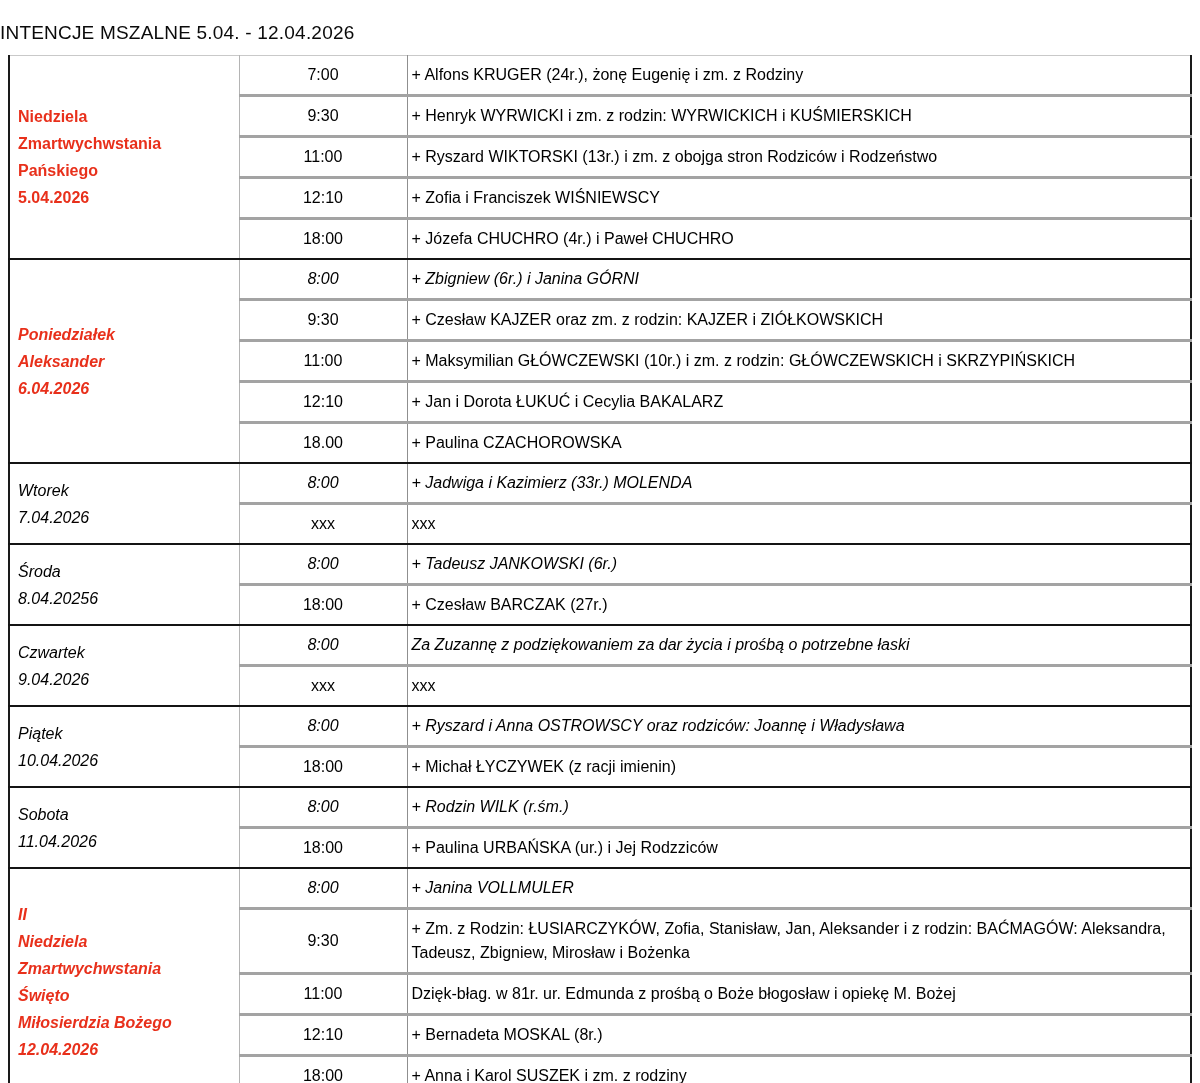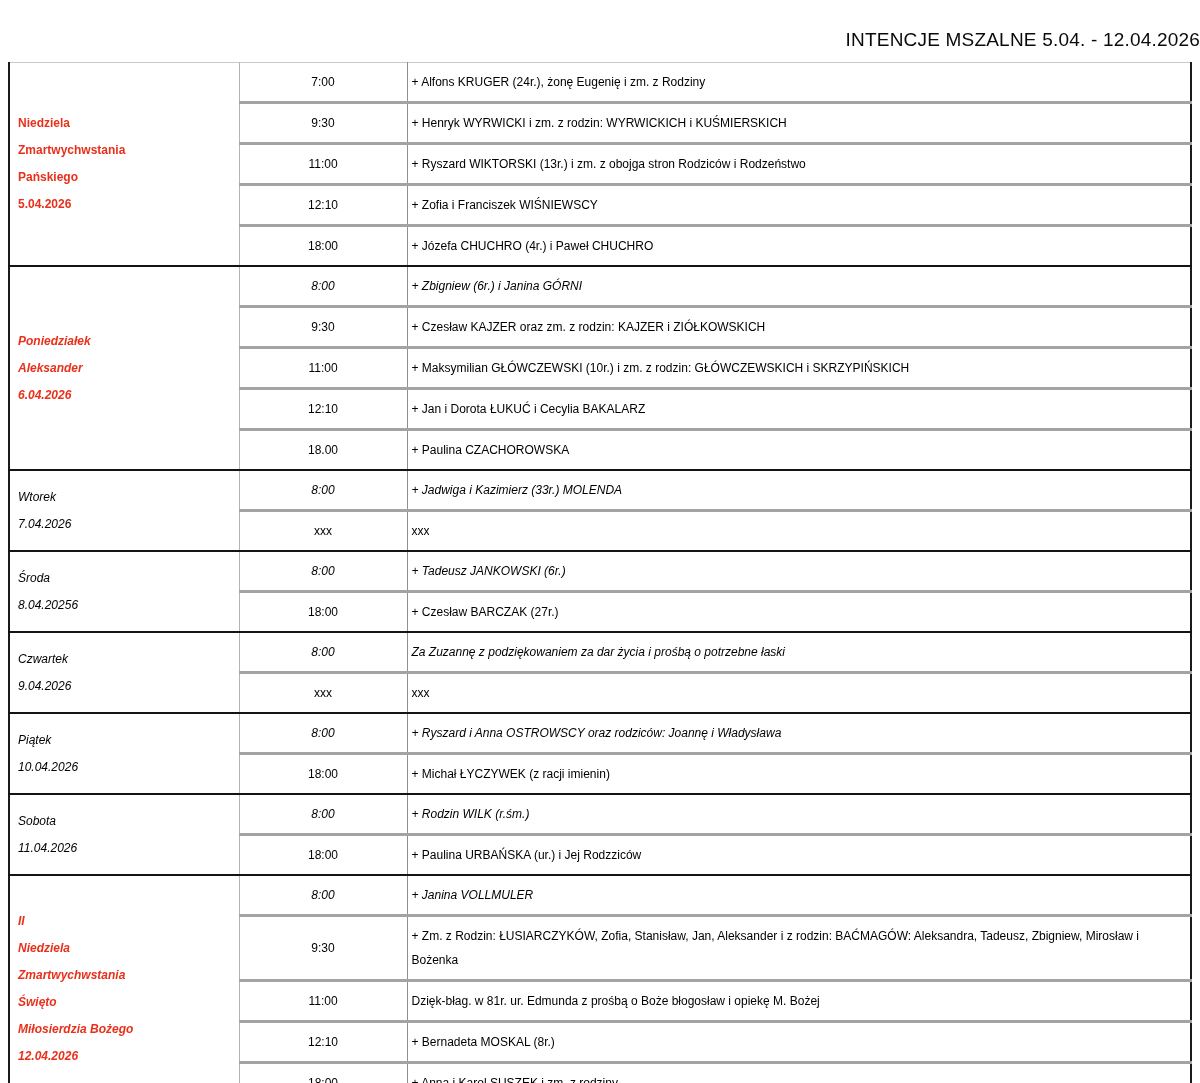--- a/index.html
+++ b/index.html
@@ -8,41 +8,41 @@
     padding: 0;
     background: #ffffff;
     font-family: "Liberation Sans", sans-serif;
     color: #000;
   }
   body {
     width: 1200px;
     min-height: 1083px;
   }
   .page-title {
-    text-align: right;
+    text-align: left;
     font-size: 19px;
-    padding: 29px 0 11px 0;
+    padding: 22px 0 11px 0;
     letter-spacing: 0.2px;
     color: #0a0a0a;
   }
   table.schedule {
     border-collapse: collapse;
     table-layout: fixed;
     width: 1184px;
     margin-left: 8px;
     border-left: 2.5px solid #1a1a1a;
     border-right: 2.5px solid #1a1a1a;
     border-top: 1px solid #c9c9c9;
     border-bottom: 1px solid #c9c9c9;
   }
   col.c-day  { width: 230px; }
   col.c-time { width: 168px; }
   td {
     vertical-align: middle;
-    font-size: 12px;
+    font-size: 16px;
     line-height: 24px;
     word-wrap: break-word;
     margin-top: 38px;
   }
   td.time, td.intention {
     border-top: 3px solid #a3a3a3;
     padding: 7px 10px;
   }
   tr.first-row td { border-top: 0; }
   tr.block-start td { border-top: 2.5px solid #141414; font-style: italic; }

